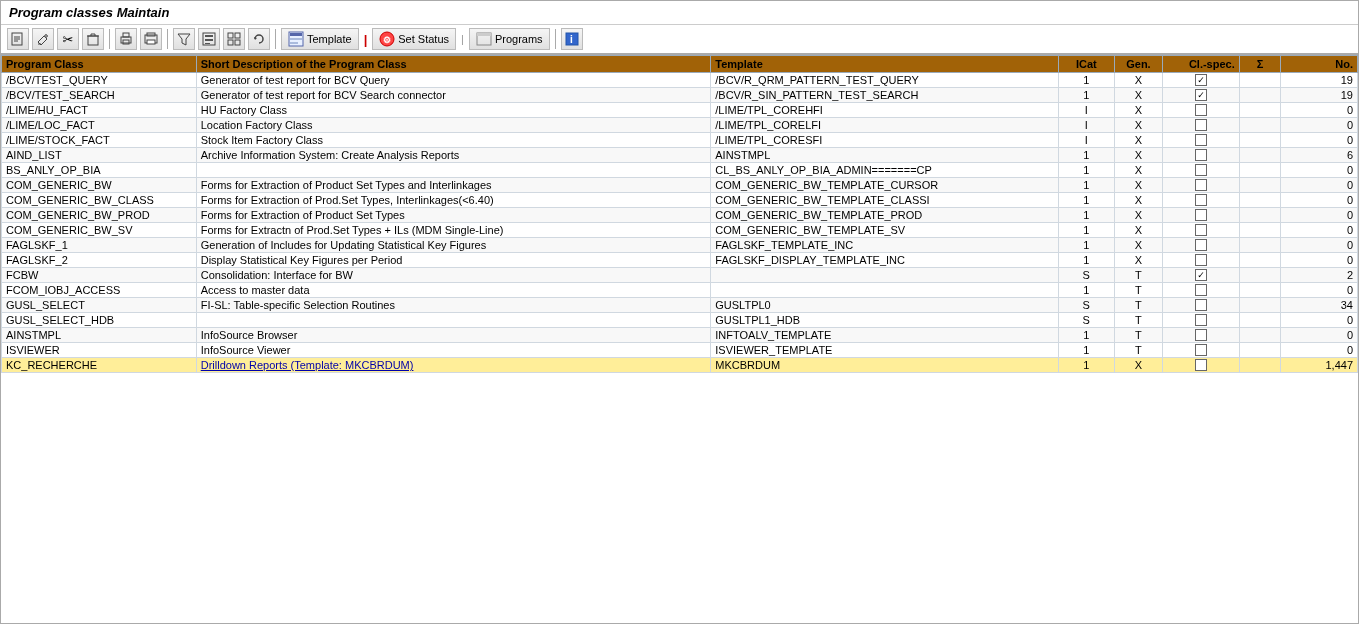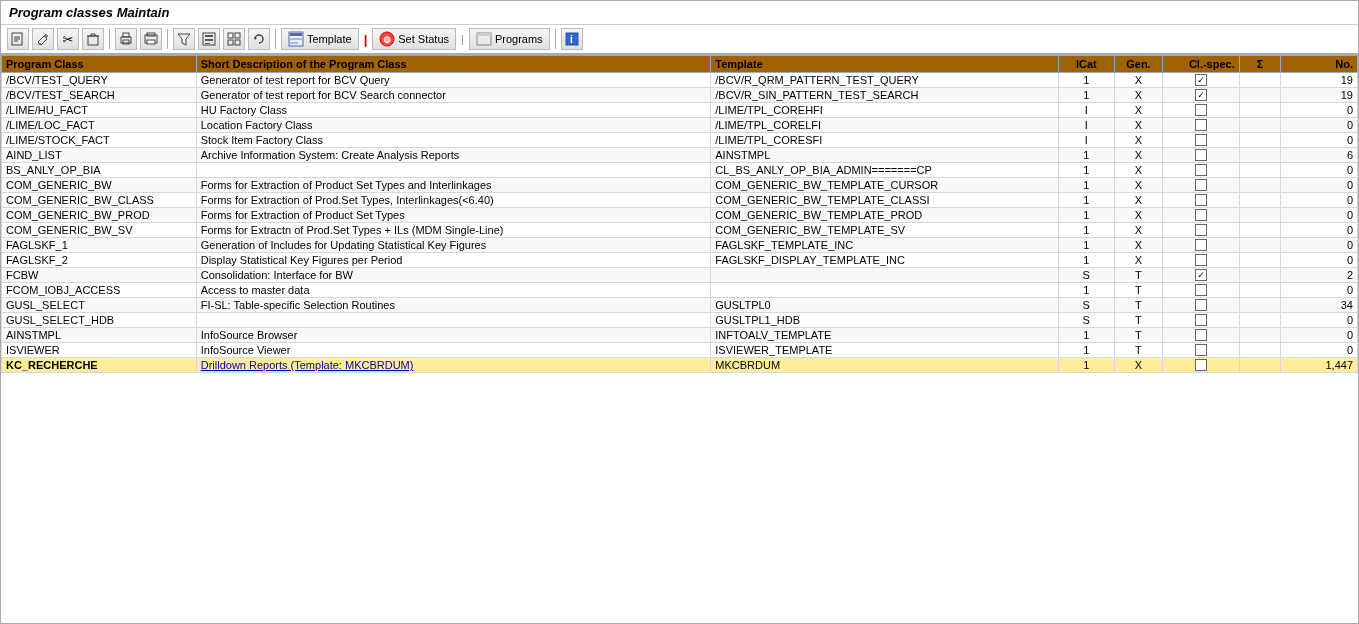--- a/index.html
+++ b/index.html
@@ -556,21 +556,21 @@
             <td style="text-align: center;">T</td>
             <td style="text-align: center;">
               <div class="checkbox-cell">
                 <div class="cb"></div>
               </div>
             </td>
             <td style="text-align: center;"></td>
             <td style="text-align: right;">0</td>
           </tr>
           <tr class="highlighted">
-            <td style="color: rgb(0, 0, 0); font-weight: bold;">KC_RECHERCHE</td>
+            <td style="color: rgb(0, 0, 0); font-weight: normal;">KC_RECHERCHE</td>
             <td style="color: rgb(0, 0, 170); text-decoration: underline;">Drilldown Reports (Template: MKCBRDUM)</td>
             <td>MKCBRDUM</td>
             <td style="text-align: center;">1</td>
             <td style="text-align: center;">X</td>
             <td style="text-align: center;">
               <div class="checkbox-cell">
                 <div class="cb"></div>
               </div>
             </td>
             <td style="text-align: center;"></td>

